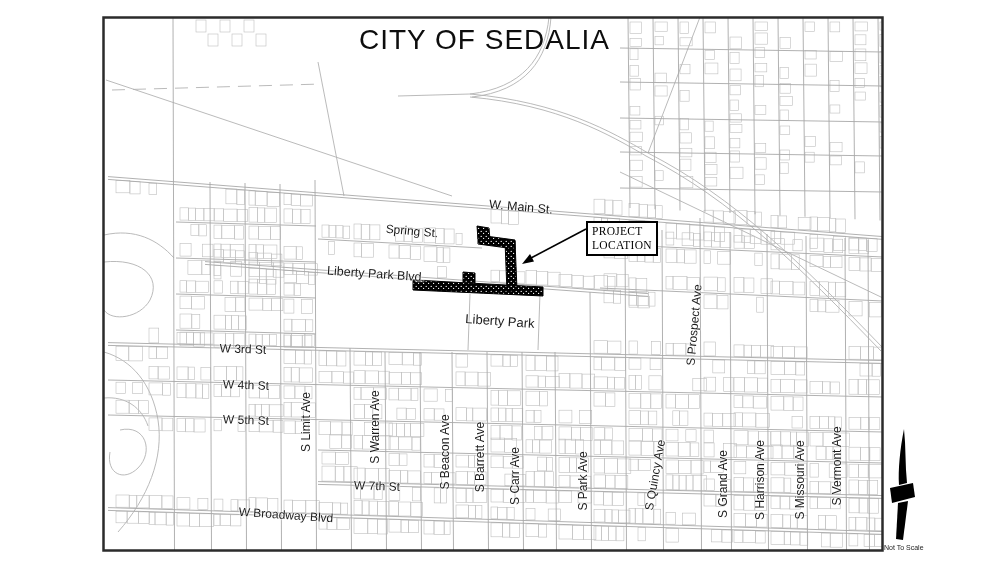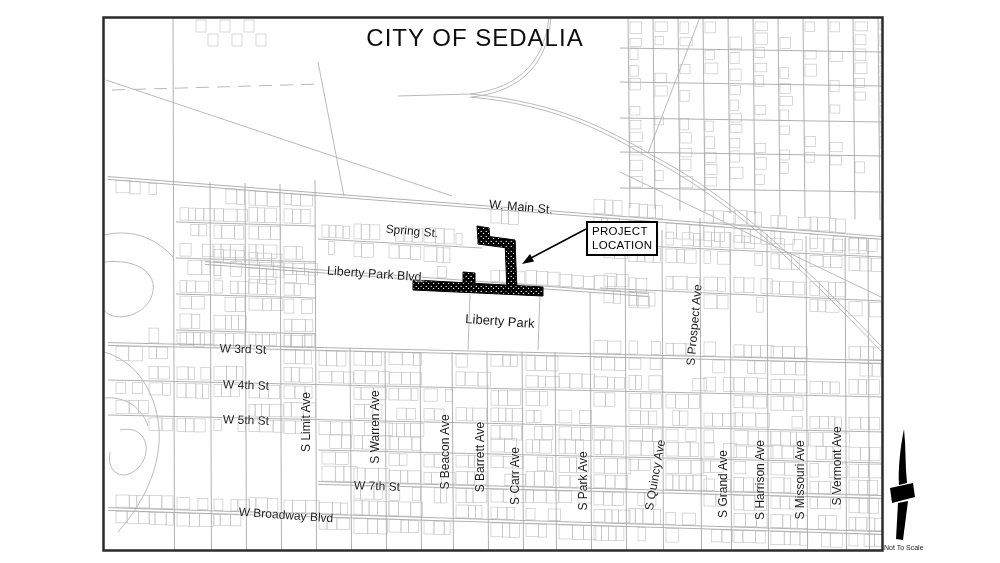--- a/index.html
+++ b/index.html
@@ -2,25 +2,25 @@
 <html><head>
 <meta charset="utf-8">
 <style>
   html,body{margin:0;padding:0;background:#fff;}
   #stage{position:relative;width:1000px;height:563px;background:#fff;overflow:hidden;
          font-family:"Liberation Sans",sans-serif;}
   #map-svg{position:absolute;left:0;top:0;}
   .lbl{position:absolute;font:12px "Liberation Sans",sans-serif;color:#1b1b1b;
        white-space:nowrap;transform-origin:center;
        text-shadow:0 0 2px #fff,0 0 2px #fff,0 0 1px #fff;}
-  #title{position:absolute;left:340px;top:24px;width:270px;text-align:center;
-         font-size:24px;letter-spacing:1px;color:#0d0d0d;}
+  #title{position:absolute;left:340px;top:24px;width:270px;text-align:right;
+         font-size:28px;letter-spacing:1px;color:#0d0d0d;}
   #callout{position:absolute;left:586px;top:221px;border:2px solid #000;background:#fff;
            padding:1px 4px 2px 4px;font-size:11.5px;line-height:14px;letter-spacing:.3px;
-           color:#000;white-space:pre-line;}
+           color:#000;white-space:pre-line;font-family:Liberation Serif, serif;}
   #scale-note{position:absolute;left:884px;top:544px;font-size:7px;color:#222;}
   #north-arrow{position:absolute;left:885px;top:423px;}
 </style>
 </head>
 <body>
 
 <div id="stage">
 
   <svg id="map-svg" width="1000" height="563" viewBox="0 0 1000 563">
       <defs>

